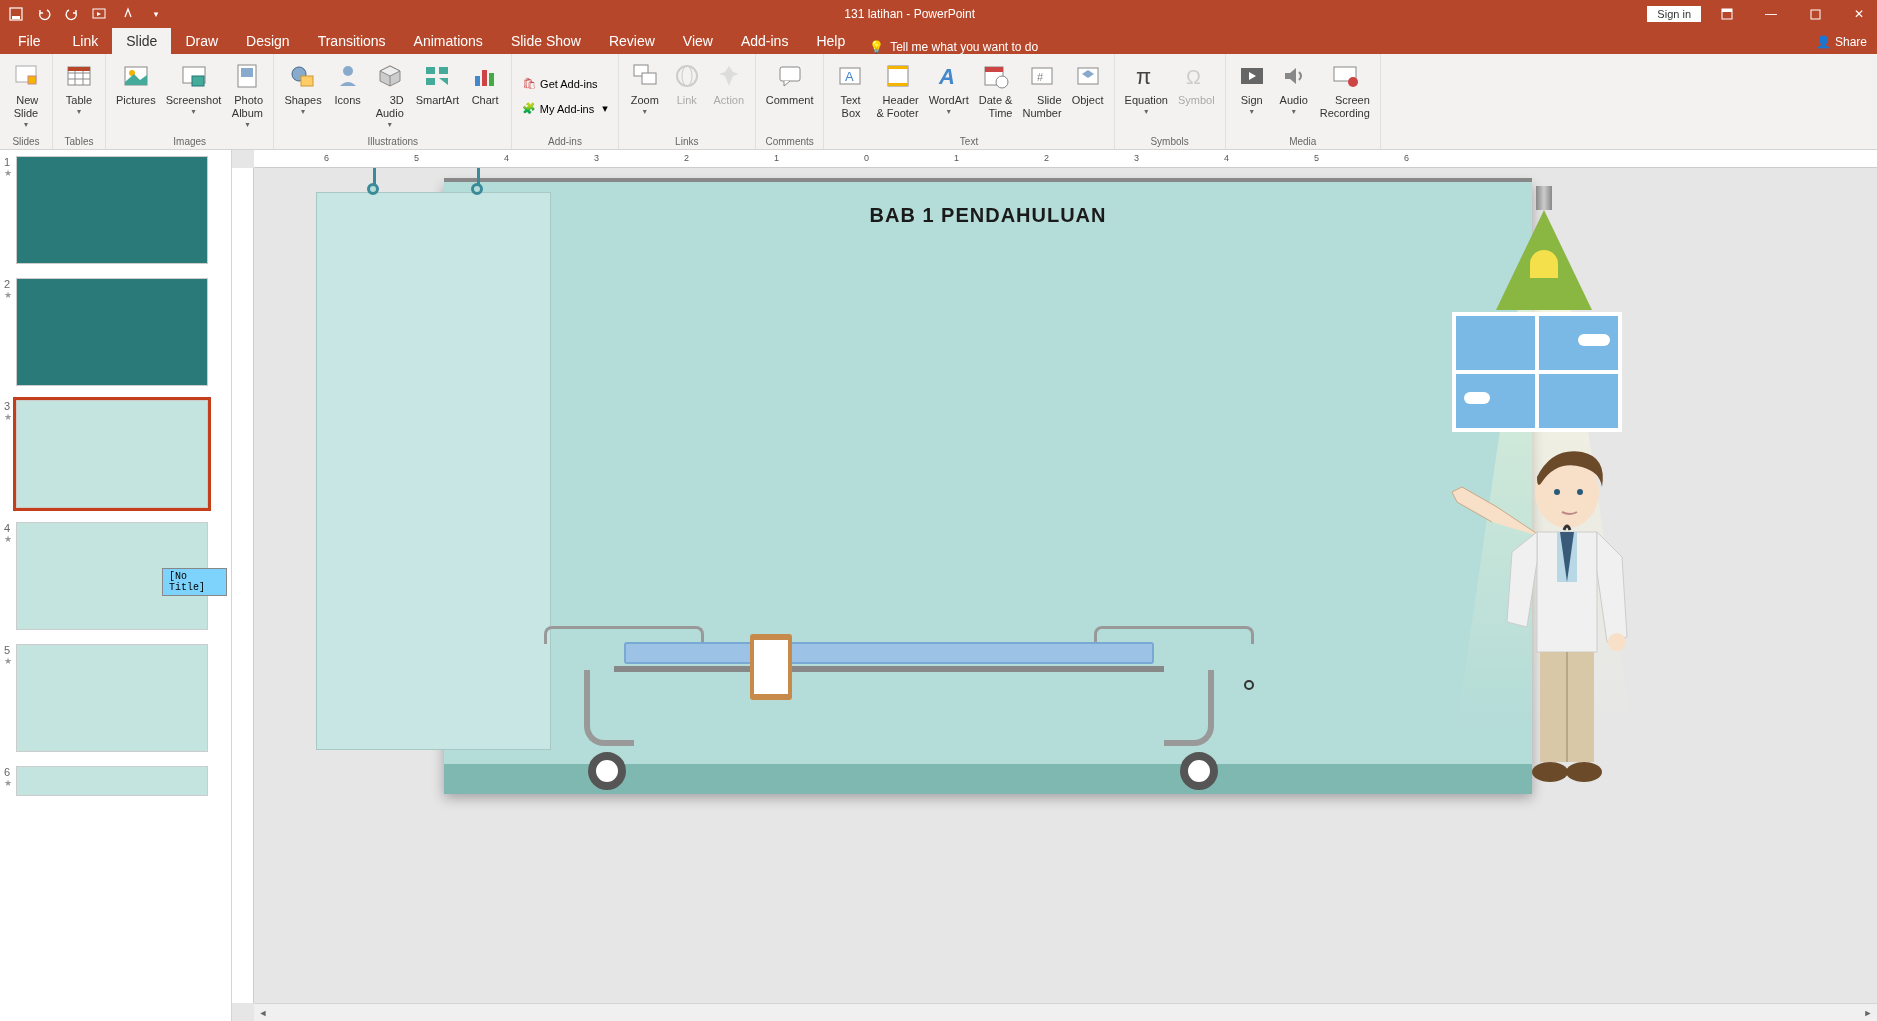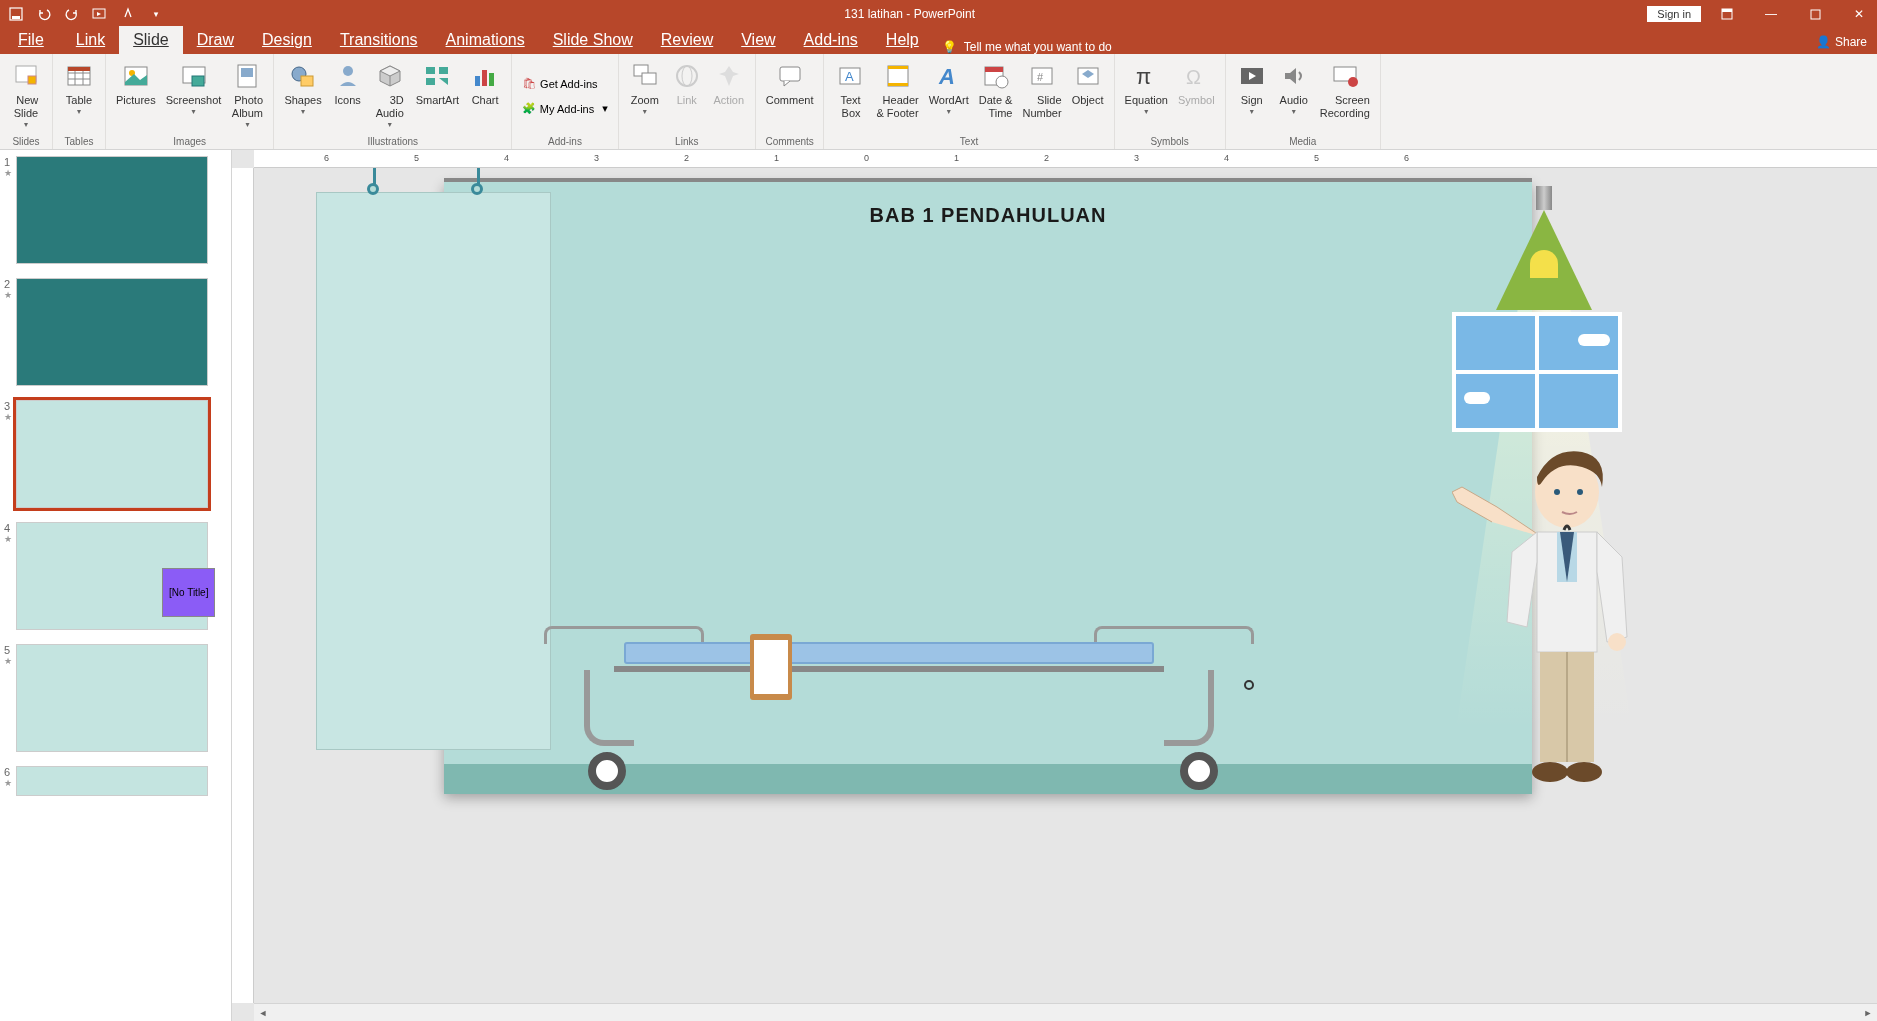--- a/index.html
+++ b/index.html
@@ -9,21 +9,21 @@
 .titlebar { background: #b7472a; height: 28px; display: flex; align-items: center; color: #fff; }
 .qat { display: flex; align-items: center; gap: 8px; padding: 0 6px; }
 .qat-btn { width: 20px; height: 20px; display: flex; align-items: center; justify-content: center; cursor: pointer; }
 .title-center { flex: 1; text-align: center; font-size: 12px; }
 .title-right { display: flex; align-items: center; gap: 8px; }
 .signin-btn { background: #fff; color: #333; padding: 2px 10px; font-size: 11px; }
 .win-btn { width: 36px; height: 20px; display: flex; align-items: center; justify-content: center; cursor: pointer; }
 
 
 .ribbon-tabs { background: #b7472a; height: 26px; display: flex; align-items: flex-end; color: #fff; }
-.tab { padding: 5px 14px; font-size: 16px; cursor: pointer; text-decoration: underline; }
+.tab { padding: 5px 14px; font-size: 14px; cursor: pointer; }
 .tab.file { padding: 5px 18px; }
 .tab.active { background: #f3f2f1; color: #333; }
 .tellme { display: flex; align-items: center; gap: 6px; margin-left: 10px; }
 .share-btn { margin-left: auto; padding: 5px 10px; display: flex; align-items: center; gap: 4px; }
 
 
 .ribbon { background: #f3f2f1; height: 96px; border-bottom: 1px solid #d4d4d4; display: flex; }
 .group { border-right: 1px solid #e1dfdd; display: flex; flex-direction: column; padding: 4px 6px 2px; }
 .group-items { flex: 1; display: flex; align-items: flex-start; gap: 2px; }
 .group-label { text-align: center; font-size: 10px; color: #666; padding-top: 2px; }
@@ -37,21 +37,21 @@
 
 .main { display: flex; height: calc(1021px - 28px - 26px - 96px); }
 
 
 .slide-panel { width: 232px; background: #fff; border-right: 1px solid #d4d4d4; overflow-y: auto; padding: 6px 4px; }
 .thumb-row { display: flex; gap: 4px; margin-bottom: 14px; }
 .thumb-num { width: 8px; font-size: 11px; color: #666; }
 .thumb-star { font-size: 9px; color: #999; }
 .thumb { width: 192px; height: 108px; border: 1px solid #ccc; background: #b4dcd8; position: relative; cursor: pointer; overflow: hidden; }
 .thumb.selected { outline: 3px solid #c43e1c; }
-.tooltip { position: absolute; background: #8b5cf6; border: 1px solid #888; padding: 18px 6px; font-size: 10px; top: 46px; left: 158px; z-index: 10; }
+.tooltip { position: absolute; background: #7dd3fc; border: 1px solid #888; padding: 2px 6px; font-size: 10px; top: 46px; left: 158px; z-index: 10; font-family: Liberation Mono, monospace; }
 
 
 .editor { flex: 1; background: #e6e6e6; position: relative; overflow: hidden; }
 .ruler-h { position: absolute; top: 0; left: 22px; right: 0; height: 18px; background: #fff; border-bottom: 1px solid #ccc; font-size: 8px; color: #666; }
 .ruler-v { position: absolute; top: 18px; left: 0; width: 22px; bottom: 18px; background: #fff; border-right: 1px solid #ccc; }
 .canvas-wrap { position: absolute; top: 18px; left: 22px; right: 0; bottom: 18px; overflow: auto; }
 .slide-canvas { position: absolute; top: 14px; left: 190px; width: 1088px; height: 612px; background: #b4dcd8; box-shadow: 0 4px 12px rgba(0,0,0,0.3); overflow: visible; }
 
 
 .curtain { position: absolute; left: -128px; top: 10px; width: 235px; height: 558px; background: #c8e6e3; border: 1px solid #a8c8c4; }

